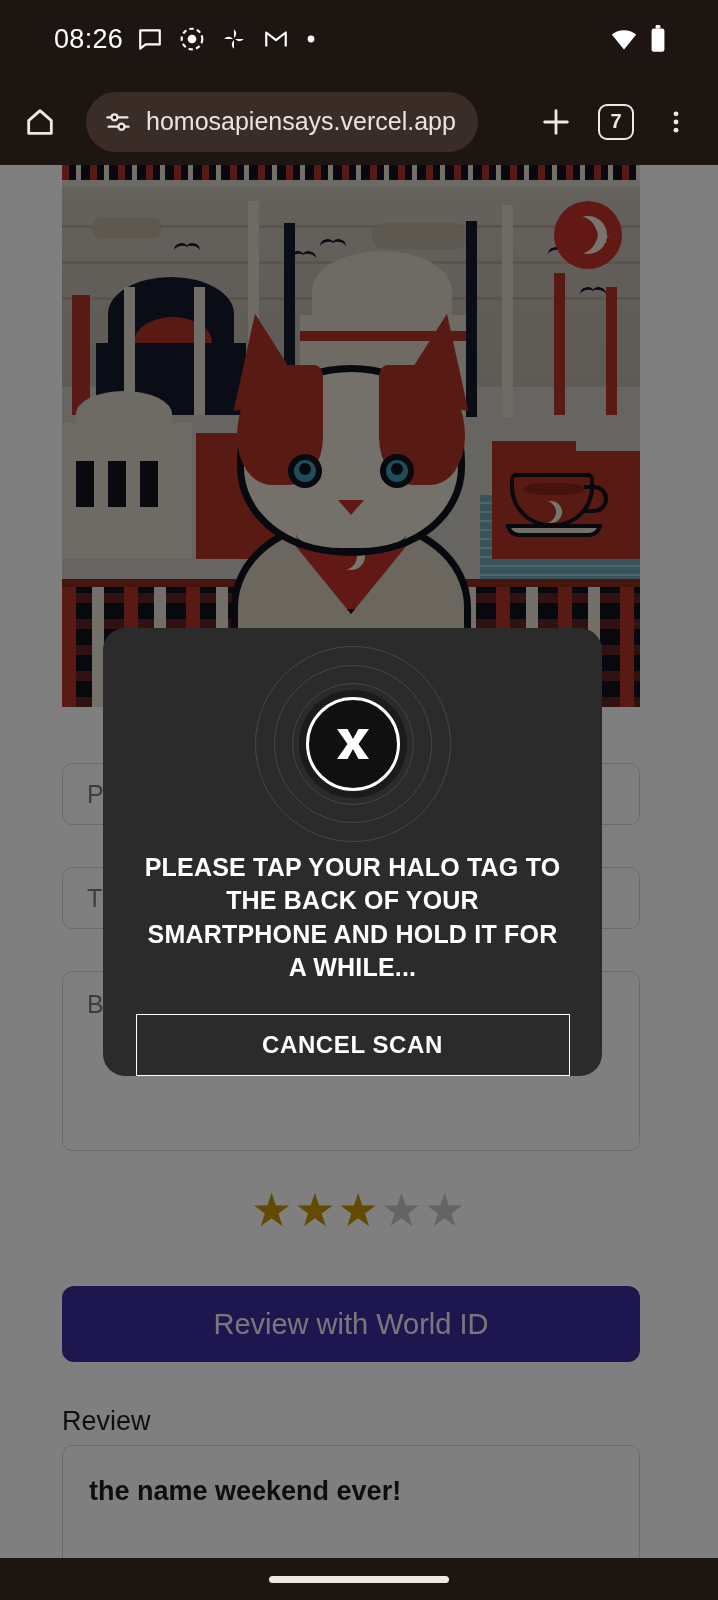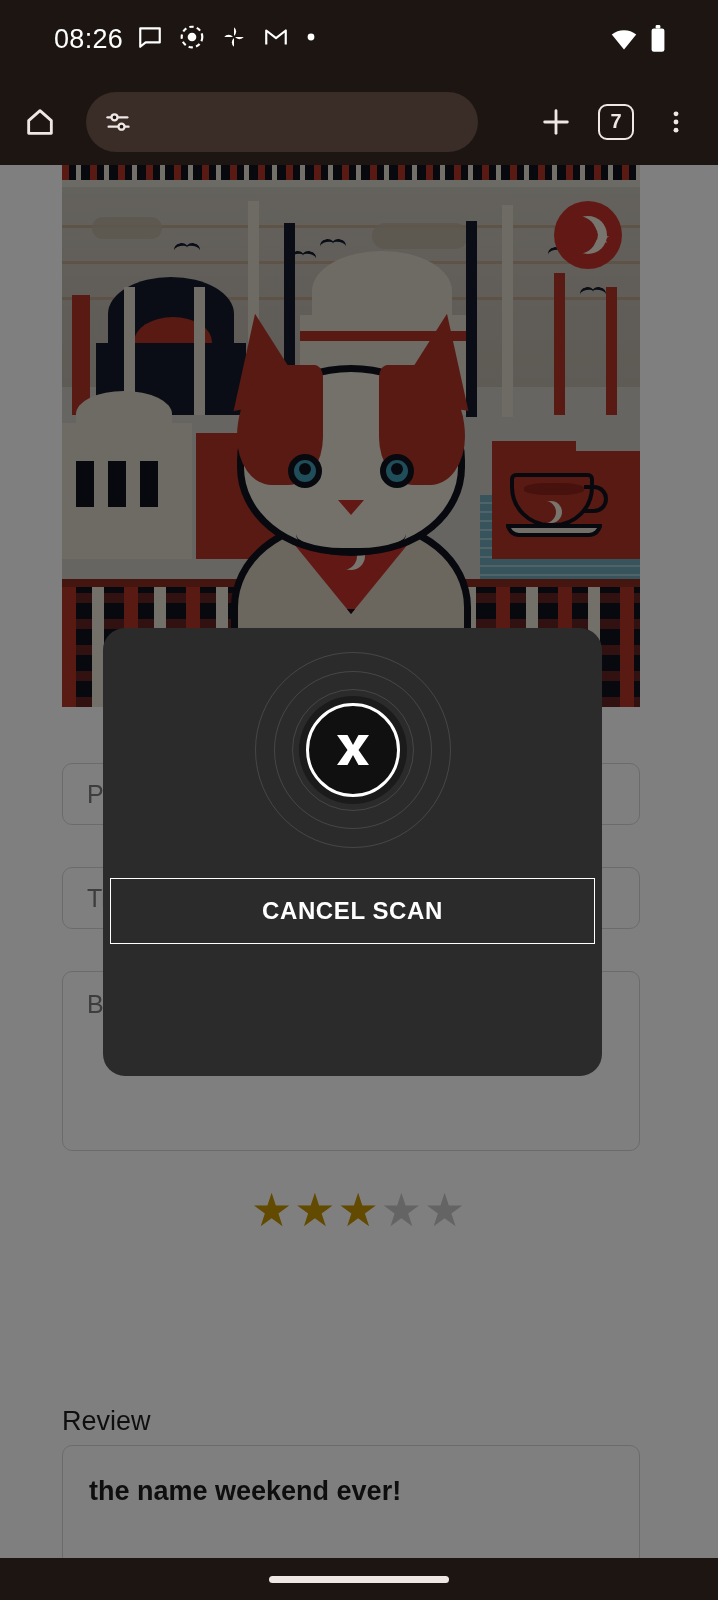--- a/index.html
+++ b/index.html
@@ -5,21 +5,21 @@
 <style>
   * { margin:0; padding:0; box-sizing:border-box; }
   html,body { width:718px; height:1600px; overflow:hidden; background:#000; }
   body { font-family:"Liberation Sans", sans-serif; }
 
   .phone { position:relative; width:718px; height:1600px; background:#fff; overflow:hidden; }
 
   
   .chrome { position:absolute; left:0; top:0; width:718px; height:165px; background:#1d1512; z-index:50; }
   .statusbar { position:absolute; left:0; top:0; width:718px; height:78px; display:flex; align-items:center; }
-  .sb-left { display:flex; align-items:flex-start; gap:14px; padding-left:54px; }
+  .sb-left { display:flex; align-items:center; gap:14px; padding-left:54px; }
   .sb-time { color:#fff; font-size:27px; font-weight:500; letter-spacing:0.3px; }
   .sb-icons { display:flex; align-items:center; gap:16px; }
   .sb-right { margin-left:auto; display:flex; align-items:center; gap:12px; padding-right:52px; }
   .ic { display:inline-flex; align-items:center; justify-content:center; }
 
   .toolbar { position:absolute; left:0; top:78px; width:718px; height:87px; display:flex; align-items:center; }
   .home-btn { width:60px; height:60px; margin-left:10px; display:flex; align-items:center; justify-content:center; }
   .urlbar { flex:0 0 auto; width:392px; height:60px; margin-left:16px; background:#3a2c26; border-radius:30px;
             display:flex; align-items:center; padding:0 18px; gap:14px; }
   .url-text { color:#ece3df; font-size:25px; white-space:nowrap; overflow:hidden; text-overflow:ellipsis; }
@@ -149,21 +149,21 @@
   .ring.r2 { width:158px; height:158px; }
   .ring.r3 { width:122px; height:122px; }
   .logo { position:absolute; left:50%; top:50%; transform:translate(-50%,-50%); width:94px; height:94px;
           border-radius:50%; background:#101010; border:3px solid #fff;
           display:flex; align-items:center; justify-content:center;
           box-shadow:0 0 0 7px #1b1b1b; }
   .logo svg { display:block; }
 
   .modal-msg { margin-top:16px; width:430px; text-align:center; color:#fff; font-size:25px; font-weight:700;
                line-height:1.33; letter-spacing:.2px; }
-  .cancel-btn { margin-top:30px; width:485px; height:66px; background:transparent; border:1.6px solid #fff;
+  .cancel-btn { margin-top:30px; width:434px; height:66px; background:transparent; border:1.6px solid #fff;
                 color:#fff; font-size:24px; font-weight:700; letter-spacing:.6px;
                 display:flex; align-items:center; justify-content:center; }
 
   
   .navbar { position:absolute; left:0; bottom:0; width:718px; height:42px; background:#1d1512; z-index:80;
             display:flex; align-items:center; justify-content:center; }
   .navpill { width:180px; height:7px; border-radius:4px; background:#efe7e3; }
 </style>
 </head>
 <body>
@@ -258,20 +258,21 @@
     </div>
 
     <div class="field f1">Place name</div>
     <div class="field f2">Title</div>
     <div class="field f3">Body</div>
 
     <div class="stars">
       <span class="star-on">★</span><span class="star-on">★</span><span class="star-on">★</span><span class="star-off">★</span><span class="star-off">★</span>
     </div>
 
+    <div class="worldbtn">Review with World ID</div>
 
     <div class="rev-label">Review</div>
 
     <div class="rev-card">
       <div class="rev-text">the name weekend ever!</div>
     </div>
   </div>
 
   <div class="dim"></div>
 
@@ -279,20 +280,21 @@
     <div class="pulse-wrap">
       <div class="ring r1"></div>
       <div class="ring r2"></div>
       <div class="ring r3"></div>
       <div class="logo">
         <svg width="46" height="46" viewBox="0 0 46 46" aria-hidden="true">
           <path d="M7 8 L17.5 8 L23 18 L28.5 8 L39 8 L28.5 23 L39 38 L28.5 38 L23 28 L17.5 38 L7 38 L17.5 23 Z" fill="#ffffff"></path>
         </svg>
       </div>
     </div>
+    <div class="modal-msg">PLEASE TAP YOUR HALO TAG TO THE BACK OF YOUR SMARTPHONE AND HOLD IT FOR A WHILE...</div>
     <div class="cancel-btn">CANCEL SCAN</div>
   </div>
 
   <div class="chrome">
 
     <div class="statusbar">
       <div class="sb-left">
         <div class="sb-time">08:26</div>
         <div class="sb-icons">
           <span class="ic">
@@ -352,20 +354,21 @@
 
       <div class="urlbar">
         <span class="ic">
           <svg width="28" height="28" viewBox="0 0 24 24" fill="none" stroke="#efe7e3" stroke-width="2" stroke-linecap="round">
             <line x1="3" y1="8" x2="20" y2="8"></line>
               <circle cx="9" cy="8" r="2.6" fill="#1d1512"></circle>
             <line x1="4" y1="16" x2="21" y2="16"></line>
               <circle cx="15" cy="16" r="2.6" fill="#1d1512"></circle>
           </svg>
         </span>
+        <span class="url-text">homosapiensays.vercel.app</span>
       </div>
 
       <div class="tb-right">
         <div class="tb-btn">
           <span class="ic">
             <svg width="34" height="34" viewBox="0 0 24 24" stroke="#efe7e3" stroke-width="2" stroke-linecap="round">
                 <line x1="12" y1="4" x2="12" y2="20"></line>
                 <line x1="4" y1="12" x2="20" y2="12"></line>
               </svg>
           </span>

